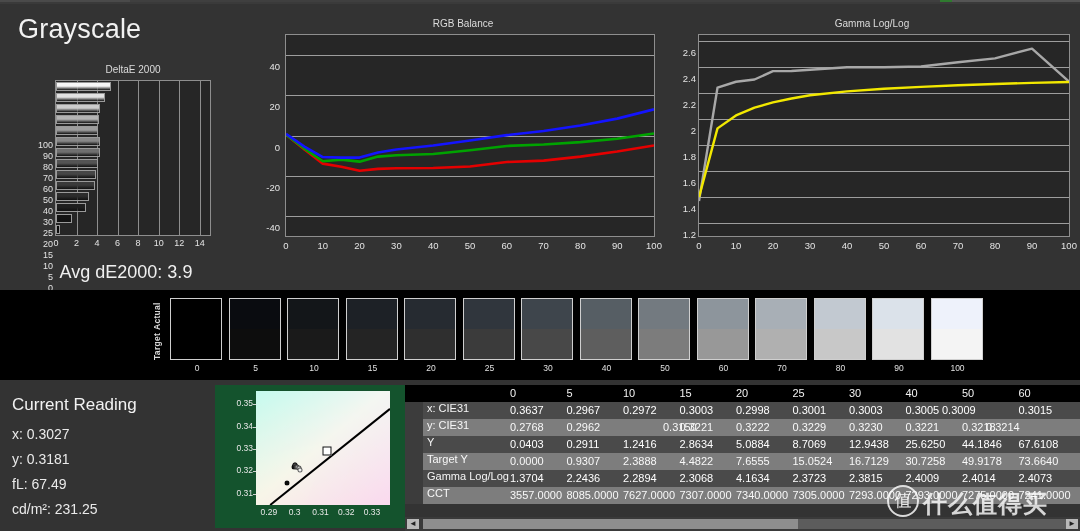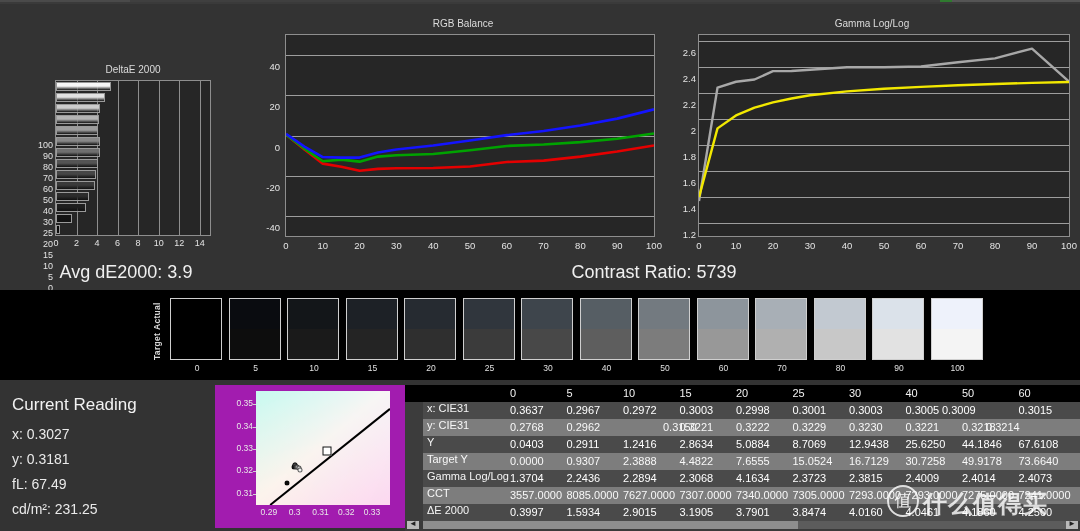--- a/index.html
+++ b/index.html
@@ -76,21 +76,21 @@
   .patch-lab{ position:absolute; top:73px; font-size:8.5px; color:#e0e0e0; transform:translateX(-50%); }
 
   
   #bottom{ position:absolute; left:0; top:380px; width:1080px; height:151px; background:#333; }
 
   #reading{ position:absolute; left:0; top:0; width:213px; height:151px; background:#333; }
   #reading .hd{ position:absolute; left:12px; top:15px; font-size:17px; color:#f2f2f2; }
   .rd-line{ position:absolute; left:12px; font-size:14px; color:#eaeaea; }
 
   
-  #cie-panel{ position:absolute; left:215px; top:5px; width:190px; height:143px; background:#a21caf; }
+  #cie-panel{ position:absolute; left:215px; top:5px; width:190px; height:143px; background:#14532d; }
   #cie-plot{ position:absolute; left:41px; top:6px; width:134px; height:114px; overflow:hidden; }
   .cie-ylab{ position:absolute; right:152px; font-size:8.5px; color:#e8e8e8; width:28px; text-align:right; }
   .cie-xlab{ position:absolute; top:122px; font-size:8.5px; color:#e8e8e8; transform:translateX(-50%); }
   .cie-tick{ position:absolute; width:3px; height:1px; background:#cfcfcf; }
   .cie-dot{ position:absolute; width:5px; height:5px; border-radius:50%; transform:translate(-50%,-50%); }
   .cie-tgt{
     position:absolute; width:9px; height:9px; border:1.5px solid #111; background:#fff;
     transform:translate(-50%,-50%);
   }
 
@@ -128,20 +128,21 @@
 
 <div class="topstrip">
     <div class="seg" style="left: 0px; width: 130px; background: rgb(74, 74, 74);"></div>
     <div class="seg" style="left: 130px; width: 810px; background: rgb(63, 63, 63);"></div>
     <div class="seg" style="left: 940px; width: 12px; background: rgb(47, 122, 47);"></div>
     <div class="seg" style="left: 952px; width: 210px; background: rgb(85, 85, 85);"></div>
   </div>
 
 <div id="charts">
 
+  <div class="page-title">Grayscale</div>
 
   <div id="de-panel">
     <div class="chart-title">DeltaE 2000</div>
     <div id="de-plot">
         <div class="de-vline" style="left: 20.5333px;"></div>
         <div class="de-vline" style="left: 41.0667px;"></div>
         <div class="de-vline" style="left: 61.6px;"></div>
         <div class="de-vline" style="left: 82.1333px;"></div>
         <div class="de-vline" style="left: 102.667px;"></div>
         <div class="de-vline" style="left: 123.2px;"></div>
@@ -277,21 +278,20 @@
       <div class="gm-xlab" style="left: 212px;">50</div>
       <div class="gm-xlab" style="left: 249px;">60</div>
       <div class="gm-xlab" style="left: 286px;">70</div>
       <div class="gm-xlab" style="left: 323px;">80</div>
       <div class="gm-xlab" style="left: 360px;">90</div>
       <div class="gm-xlab" style="left: 397px;">100</div>
     </div>
 
   <div id="summary">
       <div class="sum-item" style="left: 126px;">Avg dE2000: 3.9</div>
-      <div class="sum-item" style="left: 654px;">Contrast Ratio: 5739</div>
     </div>
 </div>
 
 <div id="patchstrip">
     <div class="axis-lab" style="left: 152px; top: 10px; height: 30px;">Actual</div>
     <div class="axis-lab" style="left: 152px; top: 40px; height: 30px;">Target</div>
     <div class="patch" style="left: 170px;">
       <div class="actual" style="background: rgb(0, 0, 0);"></div>
       <div class="target" style="background: rgb(0, 0, 0);"></div>
     </div>
@@ -502,33 +502,19 @@
         <div class="t-val" style="left: 161.5px;">8085.0000</div>
         <div class="t-val" style="left: 218px;">7627.0000</div>
         <div class="t-val" style="left: 274.5px;">7307.0000</div>
         <div class="t-val" style="left: 331px;">7340.0000</div>
         <div class="t-val" style="left: 387.5px;">7305.0000</div>
         <div class="t-val" style="left: 444px;">7293.0000</div>
         <div class="t-val" style="left: 500.5px;">7293.0000</div>
         <div class="t-val" style="left: 557px;">7275.0000</div>
         <div class="t-val" style="left: 613.5px;">7241.0000</div>
       </div>
-      <div class="t-row odd" style="top: 119px;">
-        <div class="t-rowhdr-pad"></div>
-        <div class="t-lab" style="left: 22px;">ΔE 2000</div>
-        <div class="t-val" style="left: 105px;">0.3997</div>
-        <div class="t-val" style="left: 161.5px;">1.5934</div>
-        <div class="t-val" style="left: 218px;">2.9015</div>
-        <div class="t-val" style="left: 274.5px;">3.1905</div>
-        <div class="t-val" style="left: 331px;">3.7901</div>
-        <div class="t-val" style="left: 387.5px;">3.8474</div>
-        <div class="t-val" style="left: 444px;">4.0160</div>
-        <div class="t-val" style="left: 500.5px;">4.0461</div>
-        <div class="t-val" style="left: 557px;">4.1860</div>
-        <div class="t-val" style="left: 613.5px;">4.2500</div>
-      </div>
     </div>
 </div>
 
 <div id="watermark">
   <div class="mark-circle">值</div>
   <div class="mark-text">什么值得买</div>
 </div>
 
 </body></html>

